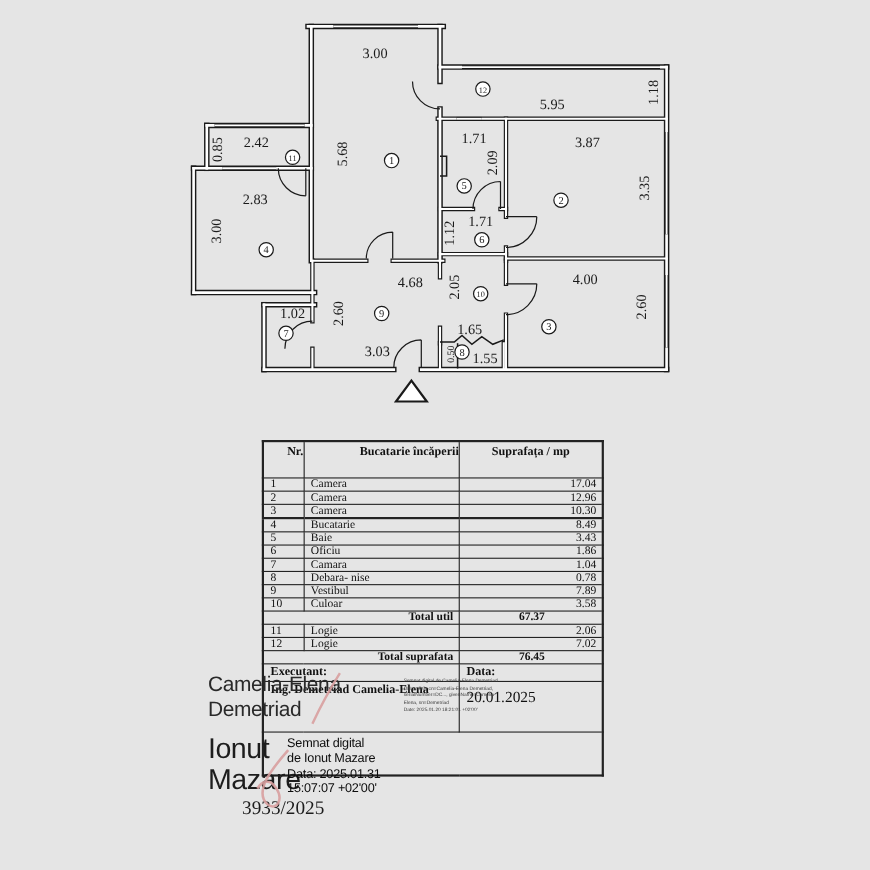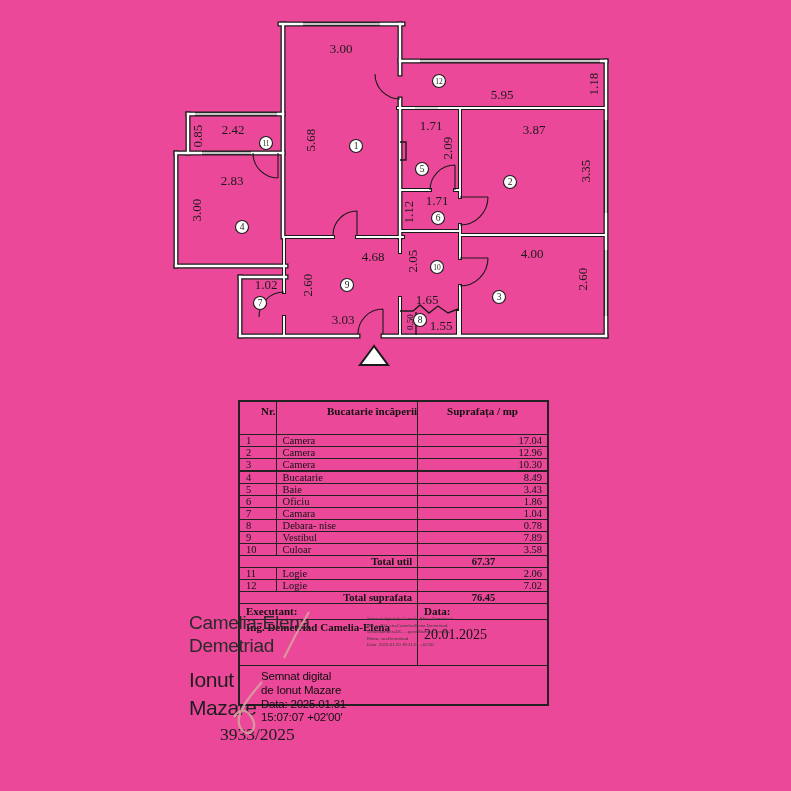--- a/index.html
+++ b/index.html
@@ -1,16 +1,16 @@
 <!DOCTYPE html>
 <html><head>
 <meta charset="utf-8">
 <style>
   html,body{margin:0;padding:0;background:#fff;width:791px;height:791px;overflow:hidden;}
-  #page{position:relative;width:791px;height:791px;background:#ec4899;font-family:"Liberation Serif",serif;color:#1a1a1a;}
+  #page{position:relative;width:791px;height:791px;background:#e5e5e5;font-family:"Liberation Serif",serif;color:#1a1a1a;}
   
   #plan-svg{position:absolute;left:0;top:0;}
   .wall-ext{stroke:#1a1a1a;stroke-width:5;fill:none;stroke-linecap:square;}
   .wall-int{stroke:#1a1a1a;stroke-width:4;fill:none;stroke-linecap:square;}
   .wall-core-ext{stroke:#fff;stroke-width:2.4;fill:none;stroke-linecap:square;}
   .wall-core-int{stroke:#fff;stroke-width:1.9;fill:none;stroke-linecap:square;}
   .win{stroke:#1a1a1a;stroke-width:3.4;fill:none;}
   .win-core{stroke:#fff;stroke-width:1.7;fill:none;}
   .door{stroke:#1a1a1a;stroke-width:1.1;fill:none;}
   .thin{stroke:#1a1a1a;stroke-width:1.4;fill:none;}
@@ -33,21 +33,21 @@
   tr.sig-row td{height:37px;vertical-align:top;}
   td.exec-name{font-weight:bold;font-size:11px;padding-top:2px;}
   td.data-value{font-weight:normal;font-size:14px;padding-top:8px;}
   tr.recep-row td{height:14px;font-weight:bold;font-size:11px;}
   tr.empty-row td{height:38px;}
   
   .sig-layer{position:absolute;left:0;top:0;width:791px;height:588px;pointer-events:none;}
   #sig-camelia-name{position:absolute;left:189px;top:611px;font-family:"Liberation Sans",sans-serif;font-size:19px;line-height:23px;color:#2a2a2a;letter-spacing:-0.3px;}
   #sig-camelia-details{position:absolute;left:367px;top:616px;width:95px;font-family:"Liberation Sans",sans-serif;font-size:4.4px;line-height:6.6px;color:#3a3a3a;}
   #sig-mazare-stamp{position:absolute;left:261px;top:670px;font-family:"Liberation Sans",sans-serif;font-size:11.5px;line-height:13.8px;color:#0d0d0d;letter-spacing:-0.2px;}
-  #sig-mazare-name{position:absolute;left:189px;top:666px;font-family:"Liberation Sans",sans-serif;font-size:21px;line-height:28px;color:#1d1d1d;letter-spacing:-0.4px;}
+  #sig-mazare-name{position:absolute;left:189px;top:666px;font-family:"Liberation Sans",sans-serif;font-size:26px;line-height:28px;color:#1d1d1d;letter-spacing:-0.4px;}
   #sig-number{position:absolute;left:220px;top:724px;font-family:Liberation Serif, serif;font-size:17.5px;color:#1d1d1d;}
   #red-strokes{position:absolute;left:0;top:0;}
 </style>
 </head>
 <body>
 
 <div id="page">
 
   <svg id="plan-svg" width="791" height="380" viewBox="0 0 791 380">
     <g>

